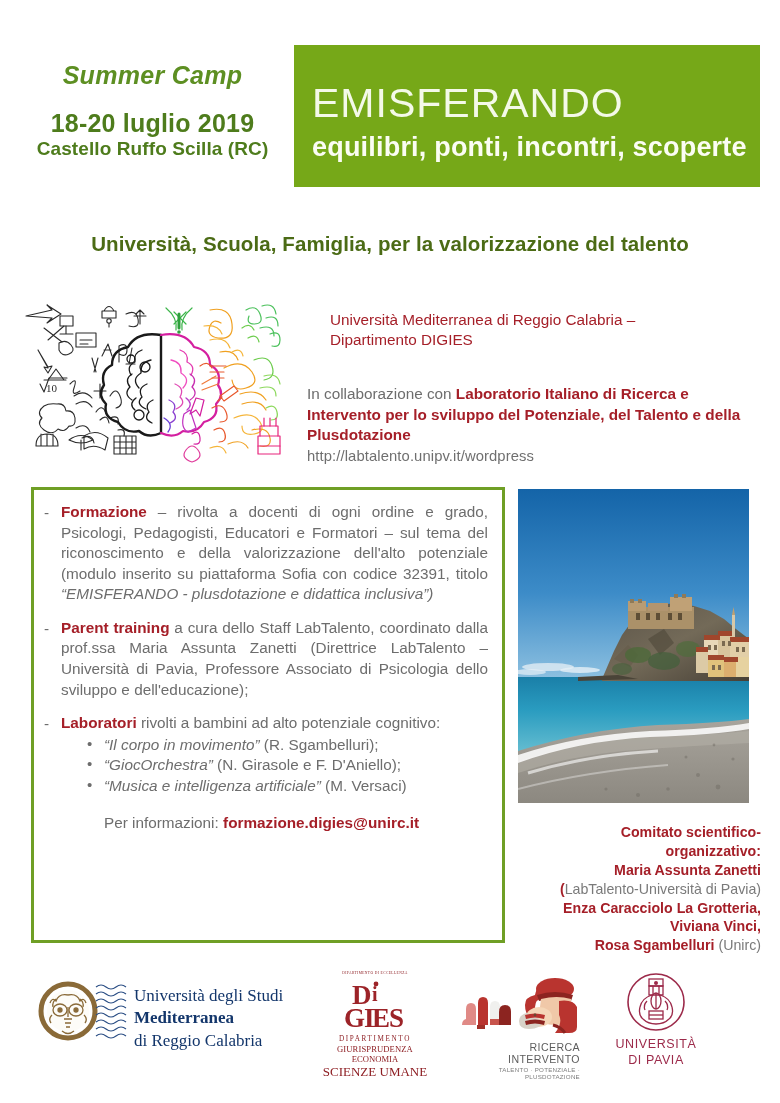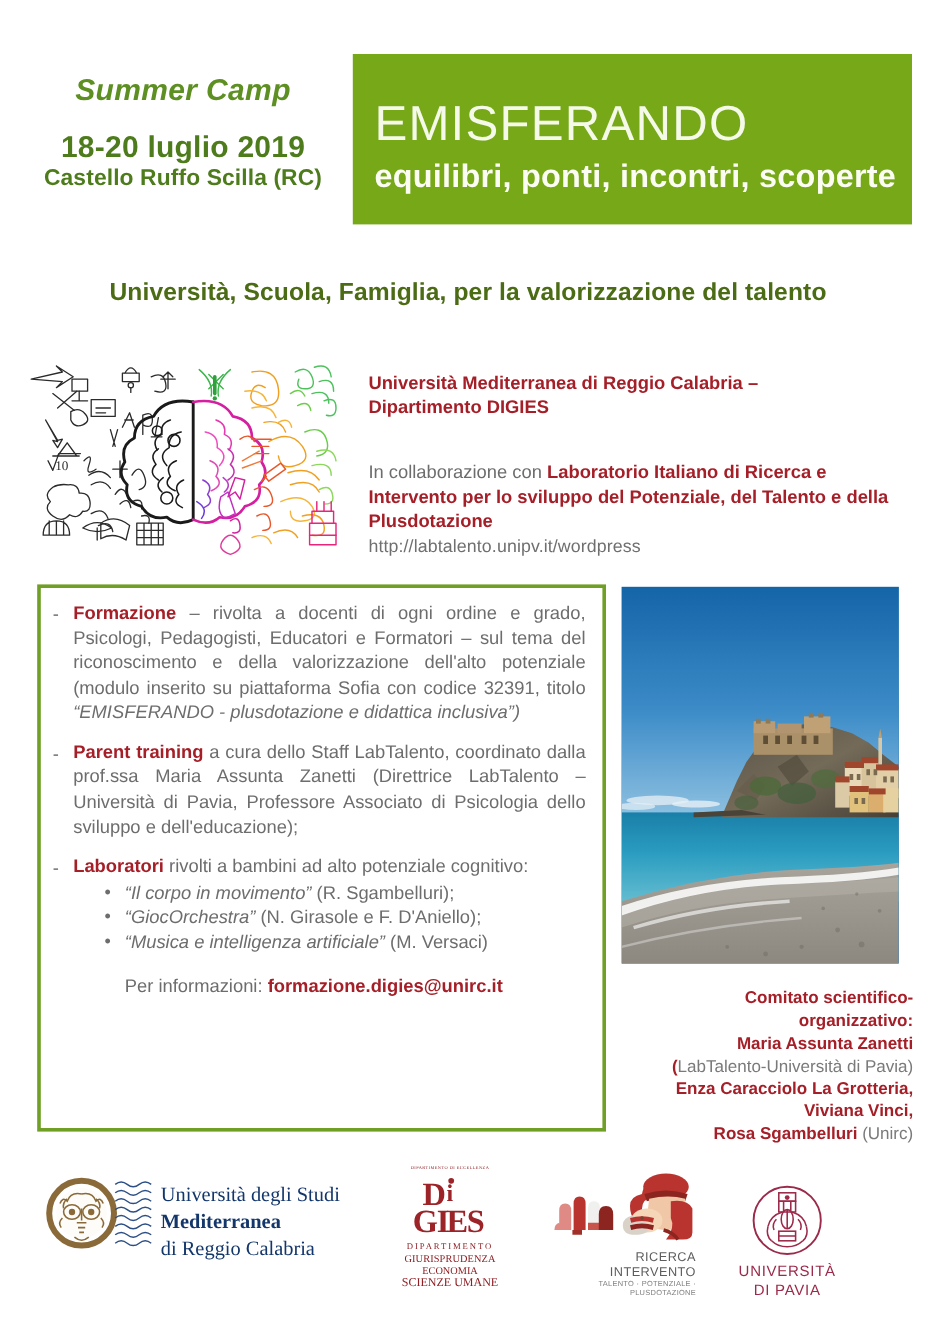--- a/index.html
+++ b/index.html
@@ -51,21 +51,21 @@
     position:absolute;left:0;top:232px;width:780px;text-align:center;
     font-size:20.5px;font-weight:bold;color:#4b6b15;letter-spacing:.1px;
   }
 
   
   .brain-wrap{position:absolute;left:14px;top:288px;width:280px;height:185px;}
   .brain-svg{width:280px;height:185px;display:block;}
 
   .uni-block{position:absolute;left:307px;top:310px;width:440px;}
   .uni-title{
-    font-size:15.3px;font-weight:bold;color:#a51f28;line-height:1.32;
+    font-size:15.3px;font-weight:normal;color:#a51f28;line-height:1.32;margin-left:23px;
   }
   .collab{
     margin-top:34px;font-size:15.3px;line-height:1.34;color:#555;
   }
   .collab .plain{color:#6d6d6d;font-weight:normal;}
   .collab .bold{color:#a51f28;font-weight:bold;}
   .url{
     margin-top:1px;font-size:14.8px;color:#6f6f6f;font-weight:normal;
     letter-spacing:.1px;
   }
@@ -140,32 +140,32 @@
   }
   .digies-mark{
     position:relative;height:56px;
   }
   .digies-mark svg{display:block;margin:0 auto;}
   .digies-lines{margin-top:2px;font-family:"Liberation Serif","DejaVu Serif",serif;}
   .digies-lines div{color:#8e1f24;line-height:1.2;}
   .d-dip{font-size:7.2px;letter-spacing:1.6px;}
   .d-gi{font-size:8.6px;letter-spacing:.1px;}
   .d-ec{font-size:8.6px;}
-  .d-su{font-size:10px;}
+  .d-su{font-size:13px;}
 
   .logo-lab{left:455px;top:8px;width:125px;height:100px;text-align:right;}
   .lab-title{
     font-size:10.6px;color:#5d5d5d;letter-spacing:.4px;margin-top:2px;
     font-family:"Liberation Sans",sans-serif;
   }
   .lab-sub{
     font-size:6.2px;color:#7d7d7d;letter-spacing:.25px;margin-top:1px;
   }
 
-  .logo-pavia{left:596px;top:21px;width:120px;height:100px;text-align:center;}
+  .logo-pavia{left:596px;top:6px;width:120px;height:100px;text-align:center;}
   .pavia-text{
     font-size:12.5px;color:#9c2a4a;line-height:1.28;margin-top:3px;
     letter-spacing:.6px;font-family:"Liberation Sans",sans-serif;
   }
 </style>
 </head>
 <body>
 
 <div class="poster">
 

